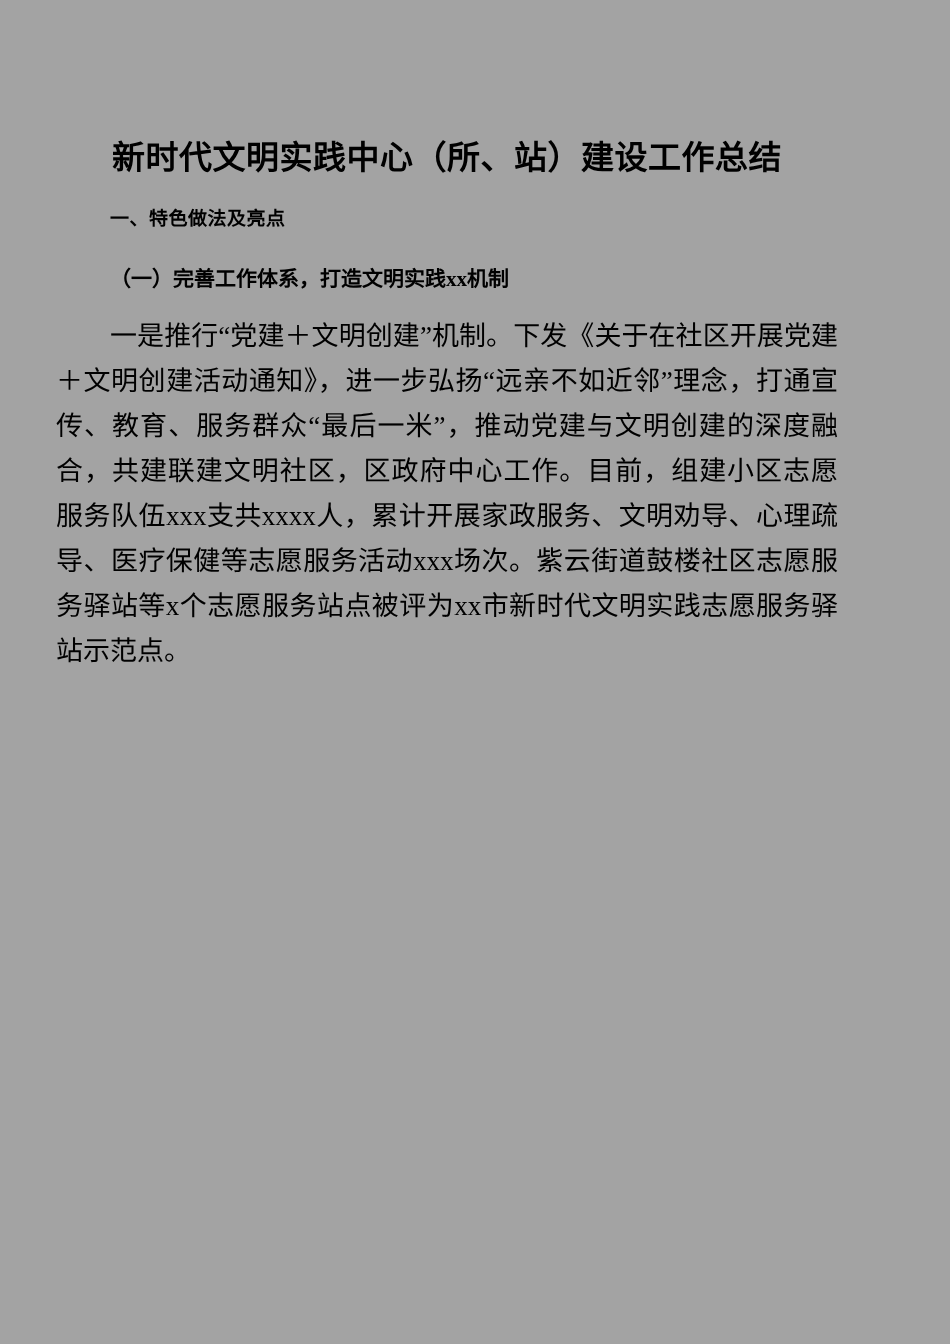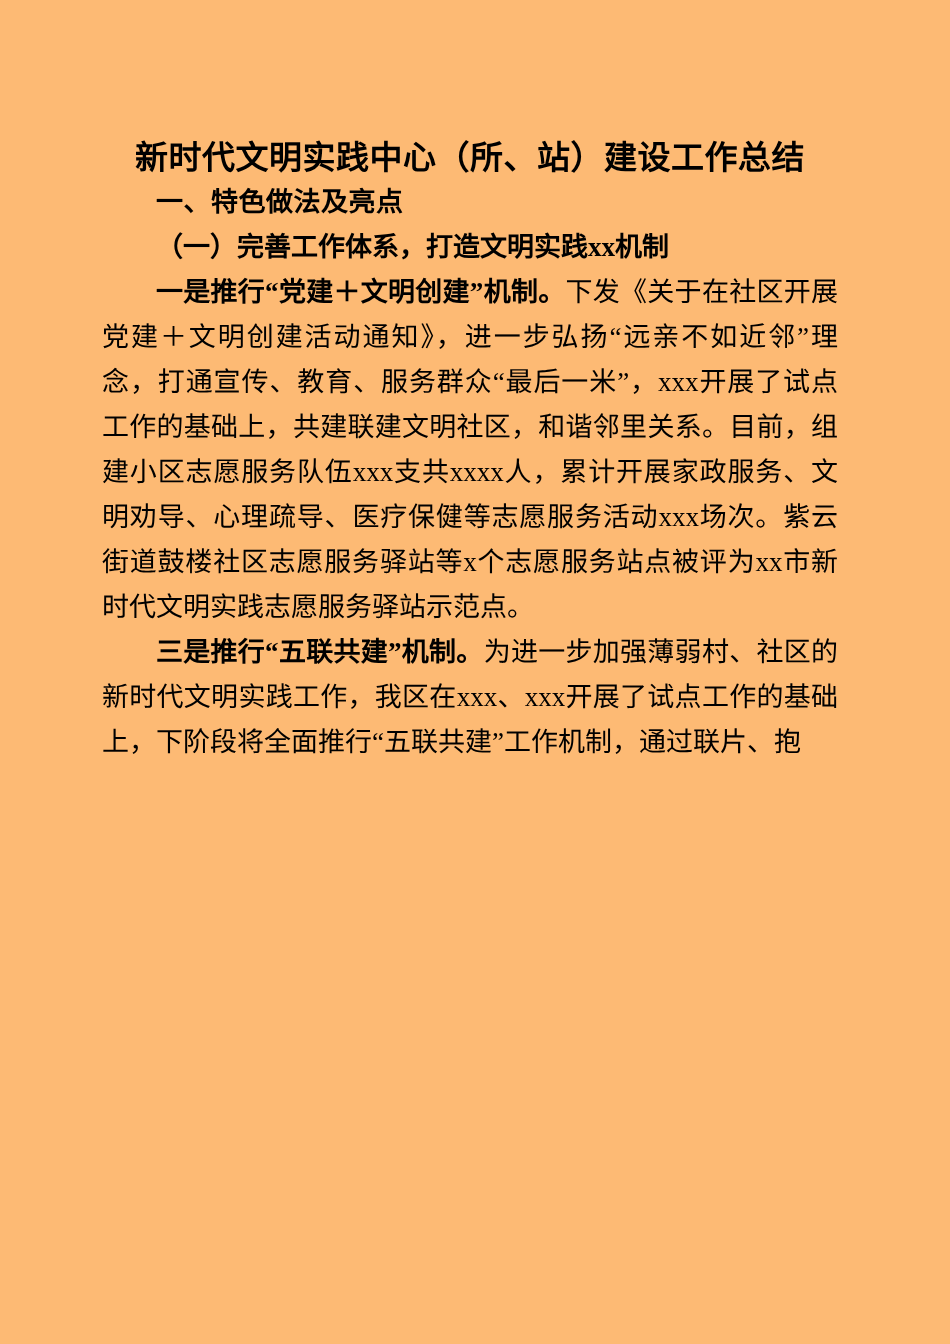--- a/index.html
+++ b/index.html
@@ -5,24 +5,24 @@
   html, body {
     margin: 0;
     padding: 0;
     background: #ffffff;
   }
   .page {
     position: relative;
     width: 950px;
     height: 1344px;
     margin: 0 auto;
-    background: #fdba74;
+    background: #a3a3a3;
     color: #000000;
     box-sizing: border-box;
-    padding: 0 112px 0 102px;
+    padding: 0 112px 0 56px;
     overflow: hidden;
     font-family: "Liberation Serif", "DejaVu Serif", serif;
   }
   .doc-title {
     margin: 136px 0 0 0;
     font-family: "Liberation Serif", "DejaVu Serif", serif;
     font-weight: 700;
     font-size: 33px;
     line-height: 44px;
     text-align: center;
@@ -34,51 +34,50 @@
     line-height: 45px;
     text-align: justify;
     text-indent: 2em;
     font-family: "Liberation Serif", "DejaVu Serif", serif;
     font-weight: 400;
   }
   .intro {
     margin-top: 49px;
   }
   .h-section {
-    margin: 0;
-    font-size: 27px;
+    margin: 16px;
+    font-size: 19px;
     line-height: 45px;
     text-indent: 2em;
     font-family: "Liberation Sans", "DejaVu Sans", sans-serif;
     font-weight: 700;
     letter-spacing: 0.5px;
   }
   .h-sub {
-    margin: 0;
-    font-size: 27px;
+    margin: 12px;
+    font-size: 21px;
     line-height: 45px;
     text-indent: 2em;
     text-align: justify;
     font-family: "Liberation Serif", "DejaVu Serif", serif;
     font-weight: 700;
   }
   .lead {
-    font-weight: 700;
+    font-weight: 400;
   }
 </style>
 </head>
 <body>
 
 <div class="page">
 
   <h1 class="doc-title">新时代文明实践中心（所、站）建设工作总结</h1>
 
 
   <h2 class="h-section">一、特色做法及亮点</h2>
 
   <h3 class="h-sub">（一）完善工作体系，打造文明实践xx机制</h3>
 
-  <p class="body-text"><span class="lead">一是推行“党建＋文明创建”机制。</span><span>下发《关于在社区开展党建＋文明创建活动通知》，进一步弘扬“远亲不如近邻”理念，打通宣传、教育、服务群众“最后一米”，xxx开展了试点工作的基础上，共建联建文明社区，和谐邻里关系。目前，组建小区志愿服务队伍xxx支共xxxx人，累计开展家政服务、文明劝导、心理疏导、医疗保健等志愿服务活动xxx场次。紫云街道鼓楼社区志愿服务驿站等x个志愿服务站点被评为xx市新时代文明实践志愿服务驿站示范点。</span></p>
+  <p class="body-text"><span class="lead">一是推行“党建＋文明创建”机制。</span><span>下发《关于在社区开展党建＋文明创建活动通知》，进一步弘扬“远亲不如近邻”理念，打通宣传、教育、服务群众“最后一米”，推动党建与文明创建的深度融合，共建联建文明社区，区政府中心工作。目前，组建小区志愿服务队伍xxx支共xxxx人，累计开展家政服务、文明劝导、心理疏导、医疗保健等志愿服务活动xxx场次。紫云街道鼓楼社区志愿服务驿站等x个志愿服务站点被评为xx市新时代文明实践志愿服务驿站示范点。</span></p>
 
 
-  <p class="body-text"><span class="lead">三是推行“五联共建”机制。</span><span>为进一步加强薄弱村、社区的新时代文明实践工作，我区在xxx、xxx开展了试点工作的基础上，下阶段将全面推行“五联共建”工作机制，通过联片、抱</span></p>
 
 </div>
 
 </body></html>

